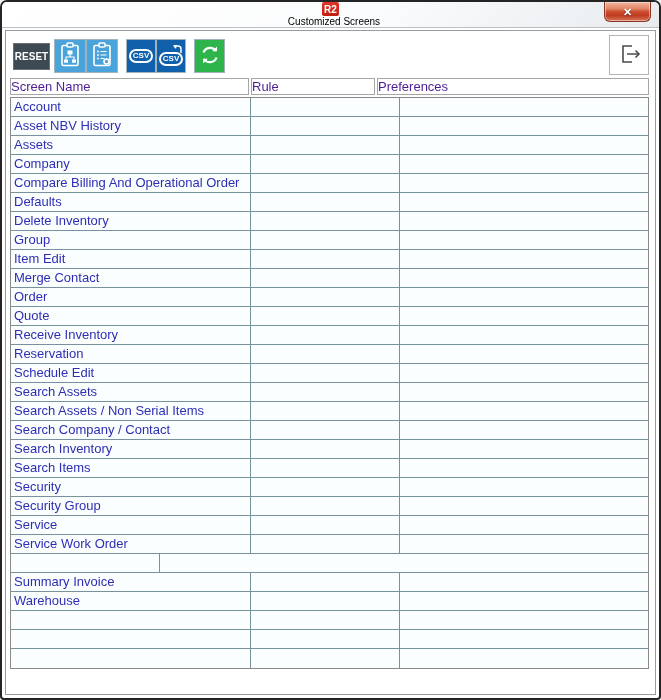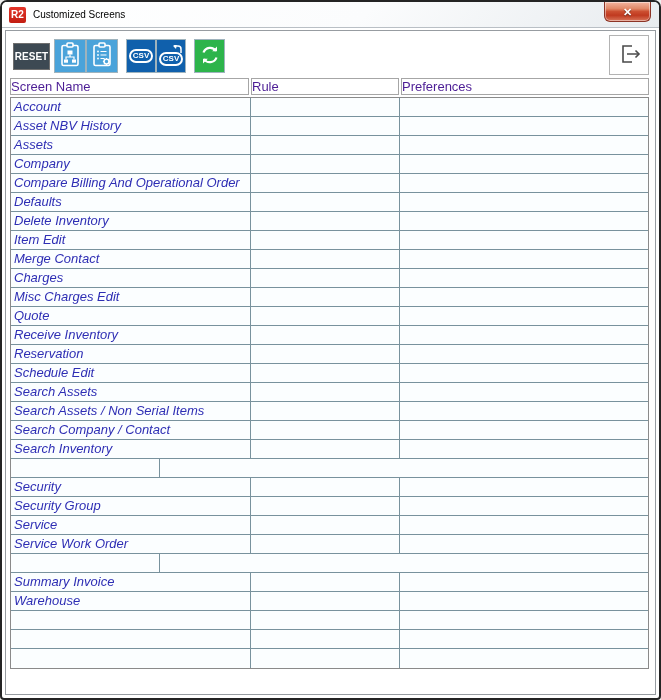--- a/index.html
+++ b/index.html
@@ -16,20 +16,21 @@
     background: #ffffff;
     overflow: hidden;
   }
   
   .titlebar {
     position: relative; height: 26px;
     background: linear-gradient(135deg, #ffffff 0%, #fbfcfd 55%, #e8ecef 100%);
     border-bottom: 1px solid #b9bfc5;
     display: flex; align-items: center;
     padding-left: 7px;
+    flex-direction: column;
   }
   .app-icon {
     width: 17px; height: 16px;
     background: linear-gradient(#e4352a, #c21e12);
     color: #ffffff; font-size: 10px; font-weight: bold;
     display: inline-flex; align-items: center; justify-content: center;
     border-radius: 2px;
     margin-right: 7px;
   }
   .title { font-size: 10px; color: #000000; }
@@ -93,26 +94,25 @@
   }
   .thead { display: flex; height: 19px; }
   .th {
     border: 1px solid #a6a6a6;
     background: #ffffff;
     color: #4c1d95; font-size: 13px;
     line-height: 16px;
     height: 17px;
   }
   .th.c1 { width: 239px; margin-right: 2px; }
-  .th.c2 { width: 148px; margin-right: 2px; }
+  .th.c2 { width: 124px; margin-right: 2px; }
   .th.c3 { flex: 1; }
   .tbody {
     border: 1px solid #8a8a8a;
     background: #fbfeff;
-    font-style: italic;
   }
   .tr { display: flex; height: 19px; border-bottom: 1px solid #78929d; }
   .tr:last-child { border-bottom: none; }
   .td {
     color: #2e2eb4; font-size: 13px; line-height: 17px;
     padding-left: 3px; overflow: hidden; white-space: nowrap;
   }
   .td.c1 { width: 240px; border-right: 1px solid #78929d; }
   .td.c2 { width: 149px; border-right: 1px solid #78929d; }
   .td.c3 { flex: 1; }
@@ -244,36 +244,36 @@
             <div class="td c1">Defaults</div>
             <div class="td c2"></div>
             <div class="td c3"></div>
           </div>
           <div class="tr">
             <div class="td c1">Delete Inventory</div>
             <div class="td c2"></div>
             <div class="td c3"></div>
           </div>
           <div class="tr">
+            <div class="td c1">Group</div>
+            <div class="td c2"></div>
+            <div class="td c3"></div>
+          </div>
+          <div class="tr">
             <div class="td c1">Item Edit</div>
             <div class="td c2"></div>
             <div class="td c3"></div>
           </div>
           <div class="tr">
             <div class="td c1">Merge Contact</div>
             <div class="td c2"></div>
             <div class="td c3"></div>
           </div>
           <div class="tr">
-            <div class="td c1">Charges</div>
-            <div class="td c2"></div>
-            <div class="td c3"></div>
-          </div>
-          <div class="tr">
-            <div class="td c1">Misc Charges Edit</div>
+            <div class="td c1">Order</div>
             <div class="td c2"></div>
             <div class="td c3"></div>
           </div>
           <div class="tr">
             <div class="td c1">Quote</div>
             <div class="td c2"></div>
             <div class="td c3"></div>
           </div>
           <div class="tr">
             <div class="td c1">Receive Inventory</div>
@@ -304,20 +304,21 @@
             <div class="td c1">Search Company / Contact</div>
             <div class="td c2"></div>
             <div class="td c3"></div>
           </div>
           <div class="tr">
             <div class="td c1">Search Inventory</div>
             <div class="td c2"></div>
             <div class="td c3"></div>
           </div>
           <div class="tr">
+            <div class="td c1">Search Items</div>
             <div class="td c2"></div>
             <div class="td c3"></div>
           </div>
           <div class="tr">
             <div class="td c1">Security</div>
             <div class="td c2"></div>
             <div class="td c3"></div>
           </div>
           <div class="tr">
             <div class="td c1">Security Group</div>

